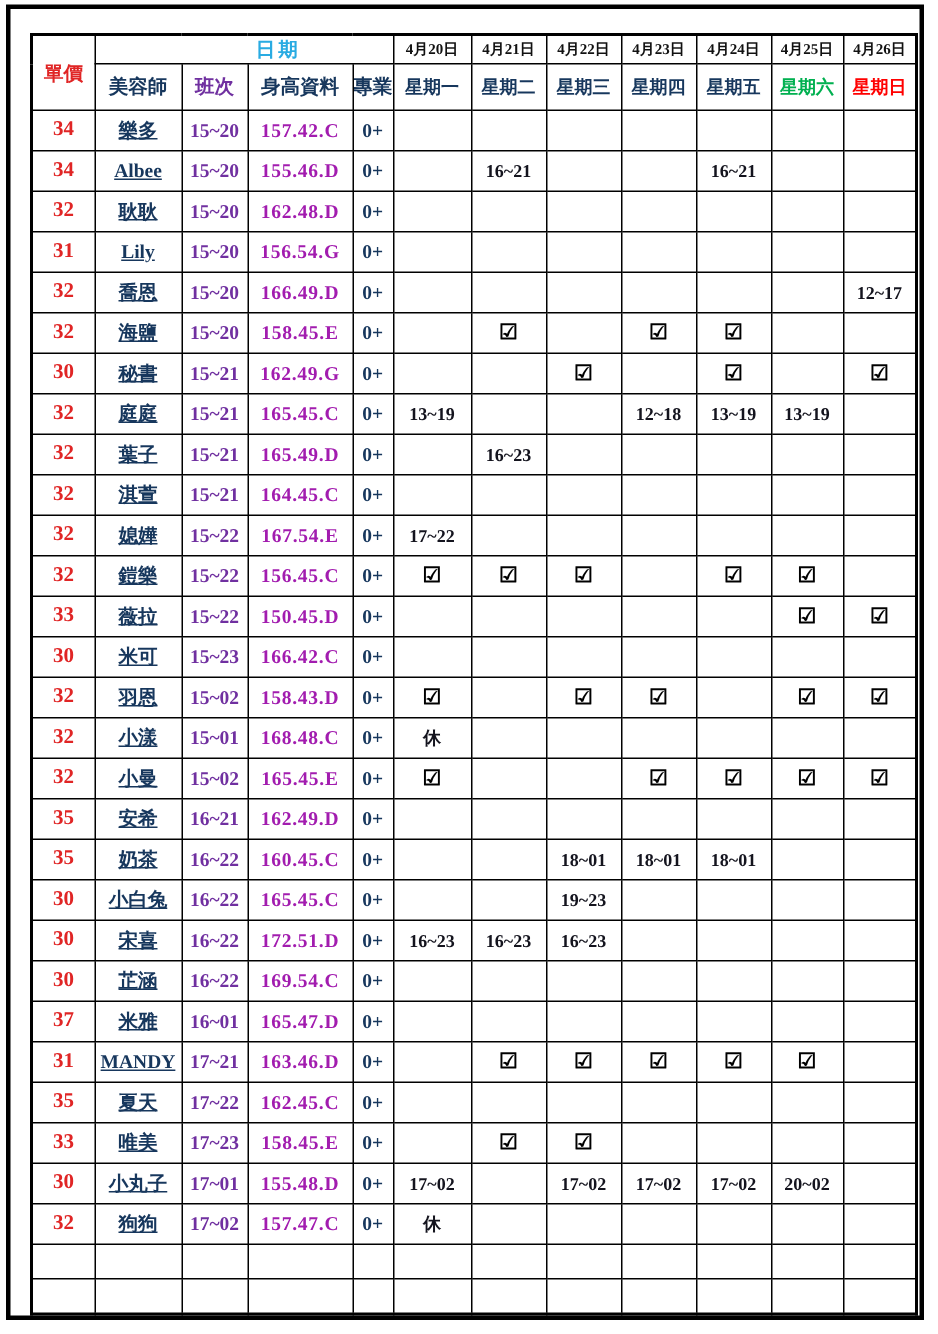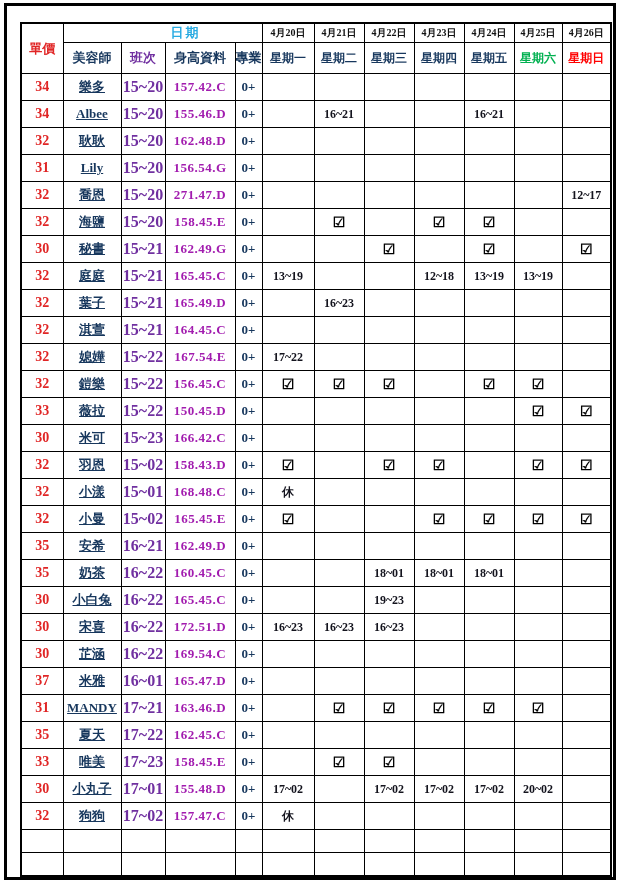--- a/index.html
+++ b/index.html
@@ -33,21 +33,21 @@
   .h-date{color:#29abe2;font-size:13px;letter-spacing:2px;padding-left:46px;}
   .h-col{color:#17375d;font-size:13px;}
   .h-col.shift-col{color:#7030a0;}
   .h-day-date{font-size:10px;color:#111;}
   .h-weekday{font-size:12px;color:#17375d;}
   .h-weekday.green{color:#00b050;text-align:center;}
   .h-weekday.red{color:#ff0000;}
 
   td.price{color:#e02525;font-size:14px;}
   td.name{color:#17375d;font-size:13px;text-decoration:underline;}
-  td.shift{color:#7030a0;font-size:16px;}
+  td.shift{color:#7030a0;font-size:13px;}
   td.info{color:#a21caf;font-size:13px;letter-spacing:0.5px;}
   td.pro{color:#17375d;font-size:13px;}
   td.day{color:#14141e;font-size:12px;}
   td.day.check{font-size:14px;color:#000;}
 </style>
 </head>
 <body>
 
 <div class="page-frame"></div>
 
@@ -146,21 +146,21 @@
         <td class="day"></td>
         <td class="day"></td>
         <td class="day"></td>
         <td class="day"></td>
         <td class="day"></td>
       </tr>
       <tr class="data">
         <td class="price">32</td>
         <td class="name">喬恩</td>
         <td class="shift">15~20</td>
-        <td class="info">271.47.D</td>
+        <td class="info">166.49.D</td>
         <td class="pro">0+</td>
         <td class="day"></td>
         <td class="day"></td>
         <td class="day"></td>
         <td class="day"></td>
         <td class="day"></td>
         <td class="day"></td>
         <td class="day">12~17</td>
       </tr>
       <tr class="data">

